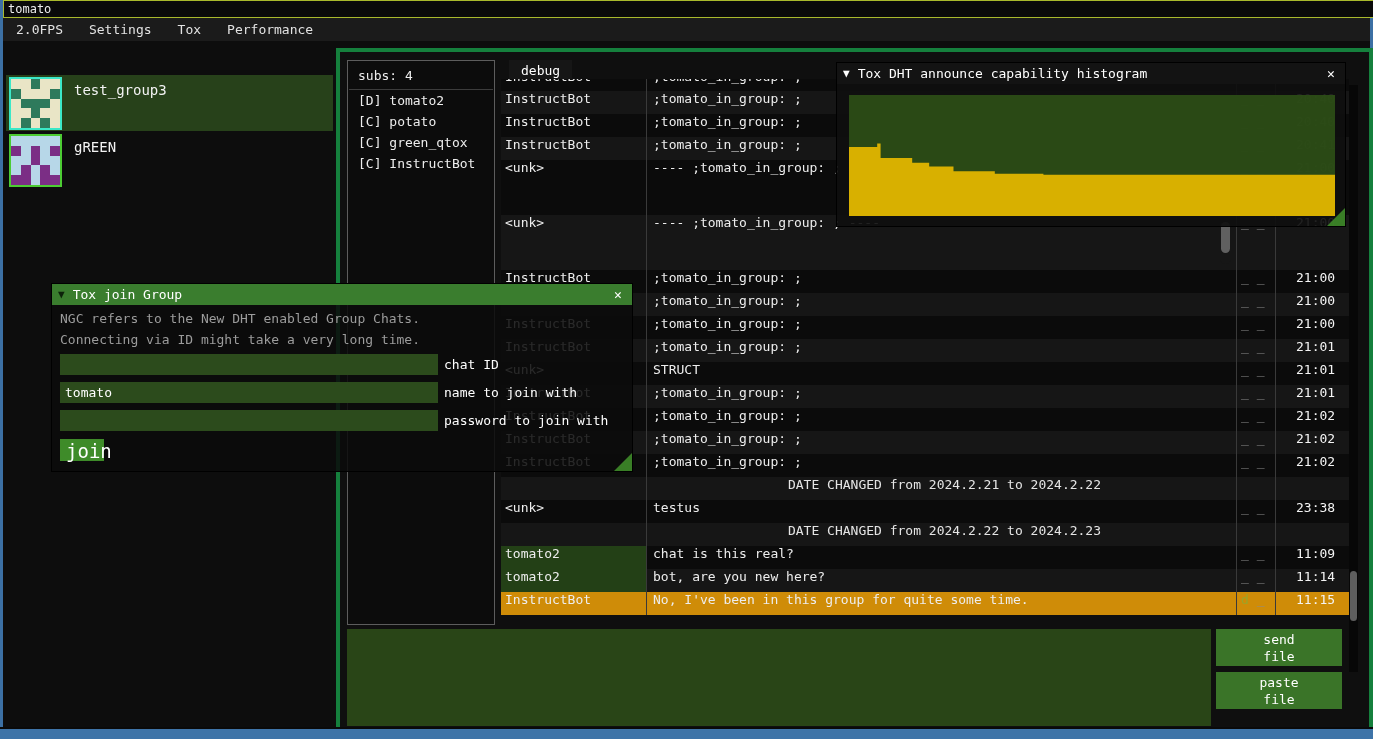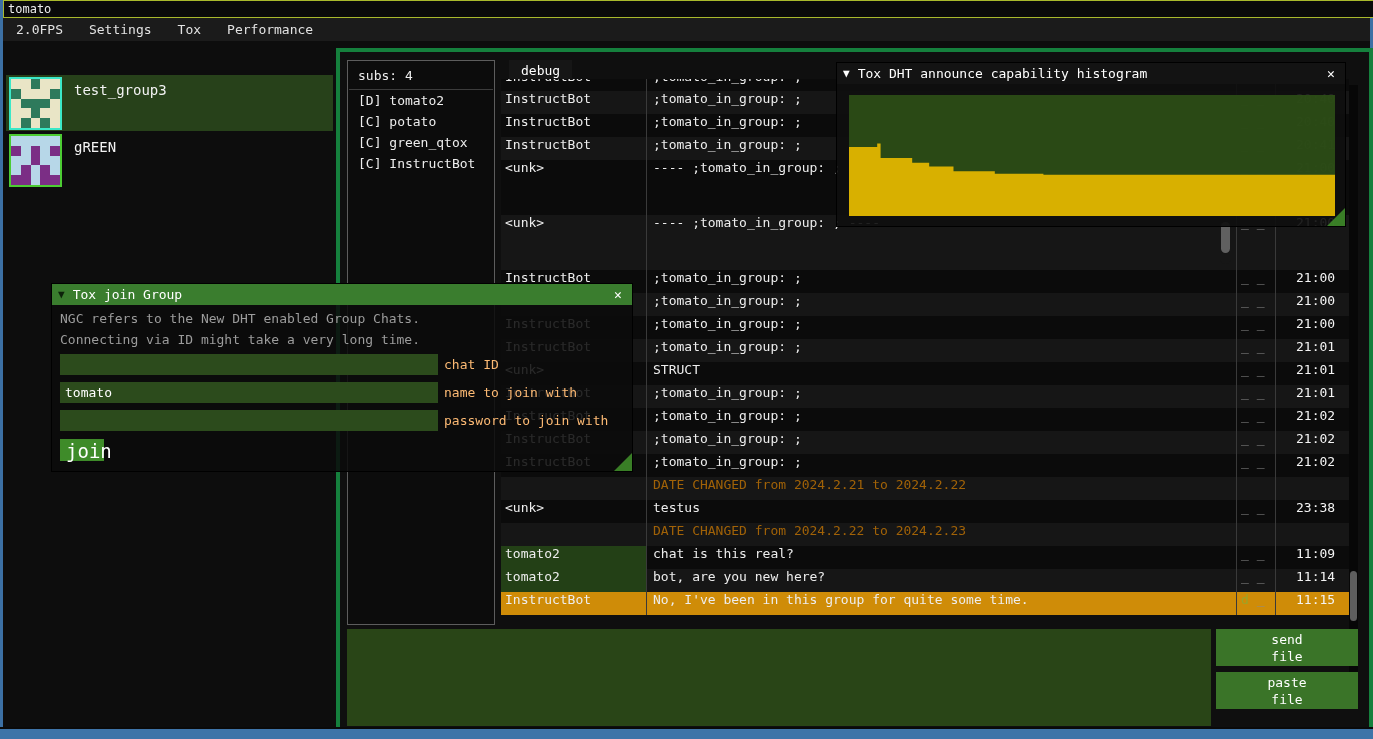--- a/index.html
+++ b/index.html
@@ -36,51 +36,51 @@
   .crow{display:flex;align-items:stretch;overflow:hidden;}
   .crow.alt{background:#161616;}
   .crow.dark{background:#0b0b0b;}
   .crow.hl{background:#cf8c08;}
   .c-name{width:141px;padding-left:4px;flex:none;}
   .c-name.green{background:#234016;}
   .crow.hl .c-name{background:#cf8c08;}
   .c-msg{flex:1;border-left:1px solid #3a3a3a;padding-left:6px;position:relative;}
   .c-flags{width:34px;flex:none;border-left:1px solid #3a3a3a;color:#8c8c8c;padding-left:4px;}
   .c-time{width:53px;flex:none;border-left:1px solid #3a3a3a;padding-left:20px;color:#f4f4f4;}
-  .crow.sys .c-msg{color:#a16207;}
+  .crow.sys .c-msg{color:#e5e5e5;text-align:center;}
   .flag-d{color:#9aa52a;}
   .inner-sb{position:absolute;right:5px;top:5px;width:11px;height:44px;background:#161616;border-radius:5px;}
   .inner-sb .thumb{position:absolute;left:1px;top:2px;width:9px;height:31px;background:#606060;border-radius:5px;}
   #chat-scrollbar{position:absolute;left:1009px;top:33px;width:9px;height:587px;background:#070707;}
   #chat-scroll-thumb{position:absolute;left:1px;top:486px;width:7px;height:50px;background:#5e5e5e;border-radius:4px;}
   
   #message-input{position:absolute;left:7px;top:577px;width:860px;height:93px;background:#294517;
                  border:none;outline:none;resize:none;color:#fff;font-family:"DejaVu Sans Mono",monospace;}
-  .file-btn{position:absolute;left:876px;width:142px;height:37px;background:#3a7428;color:#fff;
+  .file-btn{position:absolute;left:876px;width:126px;height:37px;background:#3a7428;color:#fff;
             border:none;font-family:"DejaVu Sans Mono",monospace;font-size:13px;white-space:pre-line;
             line-height:17px;text-align:center;cursor:pointer;}
   #send-file-btn{top:577px;}
   #paste-file-btn{top:620px;}
   
   .fwin{position:absolute;border:1px solid #000;}
   .fwin-titlebar{height:21px;display:flex;align-items:center;padding:0 6px;color:#fff;}
   .fwin-title{flex:1;margin-left:8px;}
   .fwin-close{width:16px;text-align:center;color:#fff;cursor:pointer;}
   .grip{position:absolute;right:0;bottom:0;width:0;height:0;
         border-left:18px solid transparent;border-bottom:18px solid #3e8b29;opacity:.9;}
   
   #join-window{left:48px;top:283px;width:580px;height:187px;}
   #join-titlebar{background:#3a7d2e;}
   #join-tri{color:#0c230a;font-size:11px;}
   #join-body{position:absolute;left:0;top:21px;width:100%;height:166px;background:rgba(12,12,12,0.87);}
   .join-hint{color:#9c9c9c;margin:6px 0 0 8px;}
   .join-frow{display:flex;margin:7px 0 0 8px;align-items:center;}
   .join-input{width:368px;height:21px;background:#2c4b1c;border:none;outline:none;color:#fff;
               font-family:"DejaVu Sans Mono",monospace;font-size:13px;padding:0 5px;flex:none;}
-  .join-flabel{margin-left:6px;color:#fdba74;white-space:pre;}
+  .join-flabel{margin-left:6px;color:#ffffff;white-space:pre;}
   #join-btn{margin:8px 0 0 8px;width:44px;height:22px;background:#3e8b29;color:#fff;border:none;
             font-family:"DejaVu Sans Mono",monospace;font-size:19px;cursor:pointer;}
   
   #hist-window{left:833px;top:62px;width:508px;height:163px;background:rgba(15,15,15,0.92);}
   #hist-titlebar{background:#131313;}
   #hist-tri{color:#fff;font-size:11px;}
   #hist-plot{position:absolute;left:12px;top:32px;width:486px;height:121px;background:rgba(45,80,22,0.90);}
   #hist-plot svg{display:block;width:100%;height:100%;}
   #hist-grip{border-bottom-color:#3e8b29;}
   

